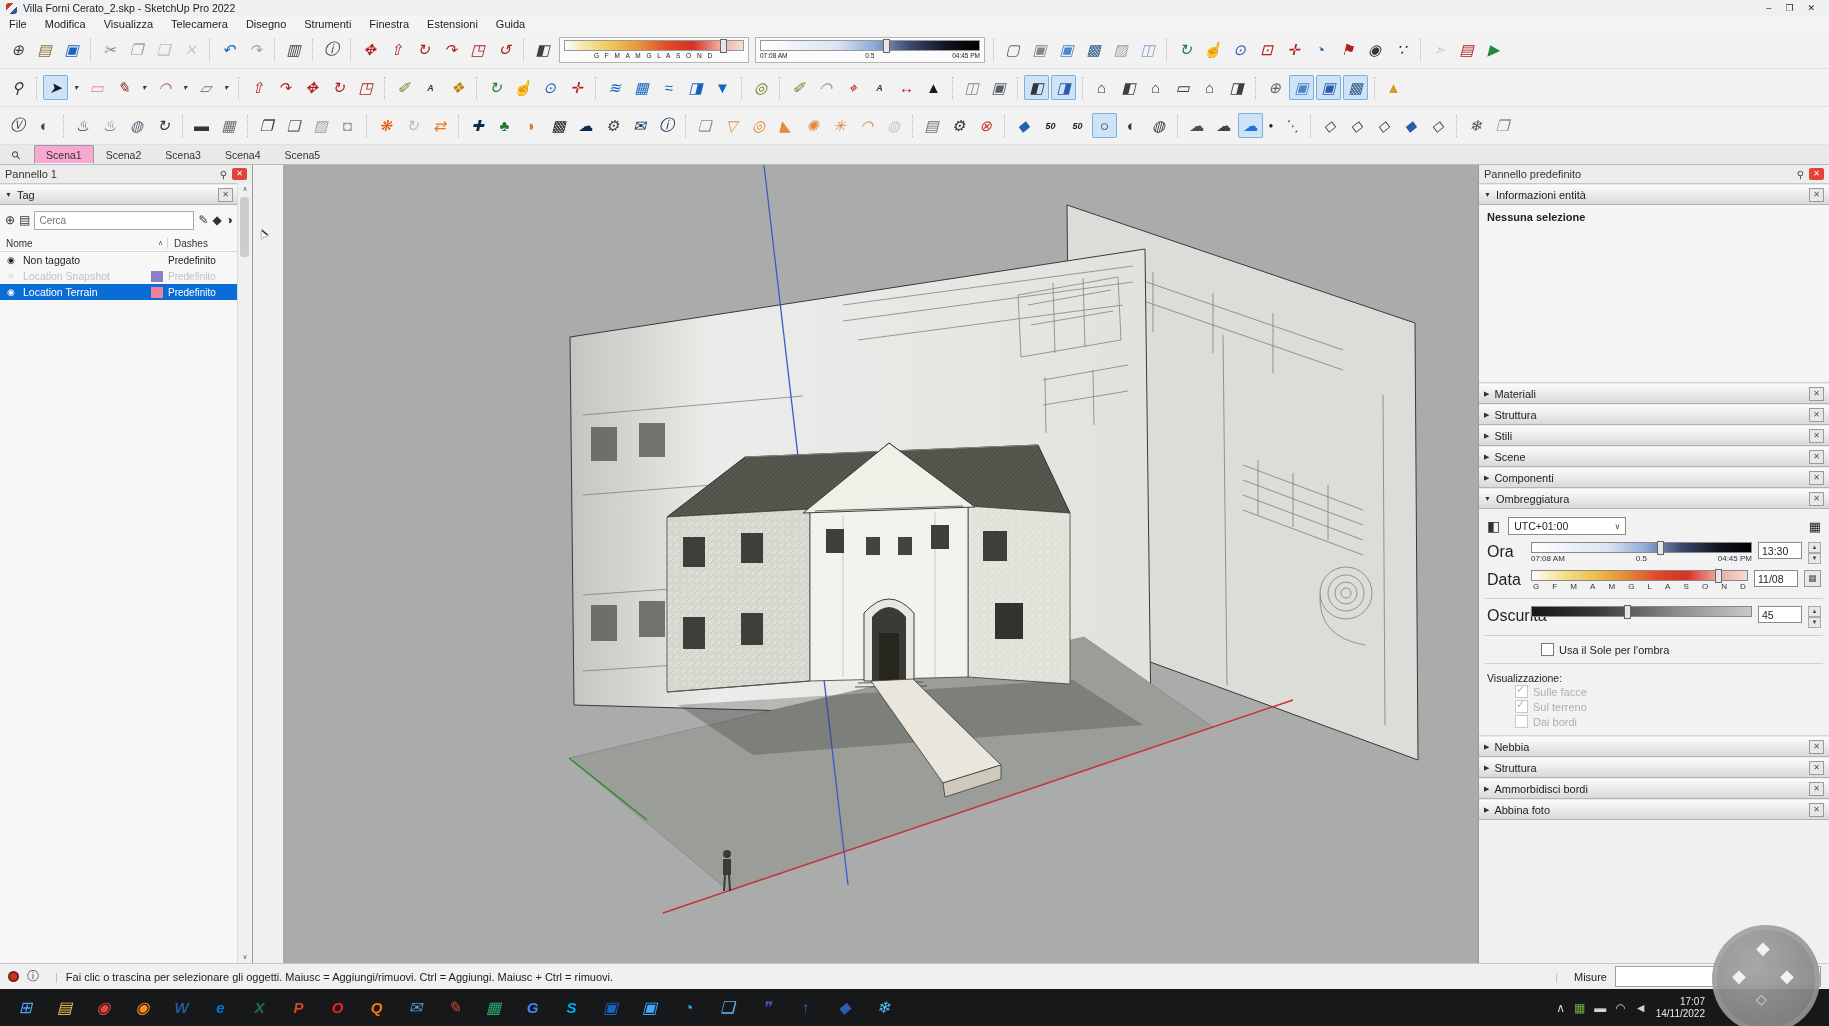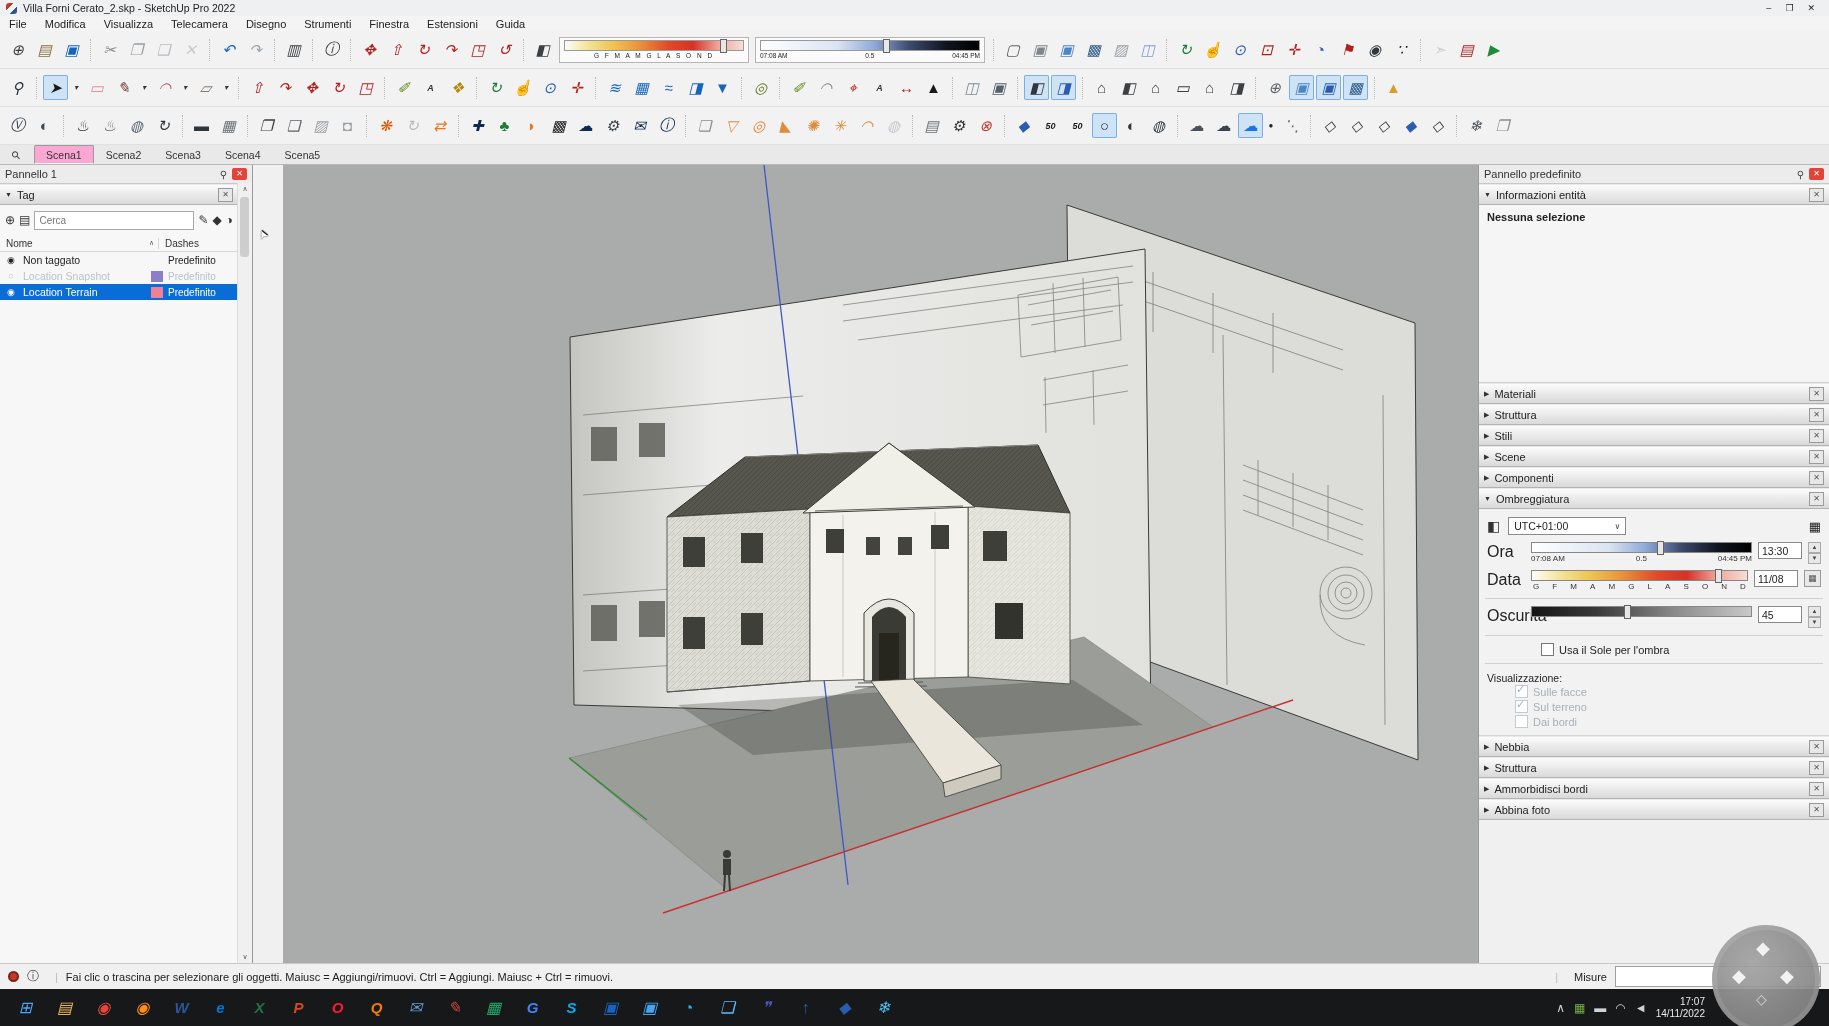--- a/index.html
+++ b/index.html
@@ -672,21 +672,21 @@
     <span class="detach">✕</span>
   </div>
   <div id="tagtools" style="margin-right:14px">
     <span class="tgi">⊕</span>
     <span class="tgi">▤</span>
     <input id="tagsearch" placeholder="Cerca" style="">
     <span class="tgi">✎</span>
     <span class="tgi">◆</span>
     <span class="tgi">◑</span>
   </div>
-  <div id="tagcols" style="margin-right:9px">
+  <div id="tagcols" style="margin-right:0">
     <span class="cname">Nome</span>
     <span class="sort">∧</span>
     <span class="cdash">Dashes</span>
   </div>
   <div style="margin-right:14px;position:relative">
 
   <div class="tagrow normal">
         <span class="eye">◉</span>
         <span class="tname">Non taggato</span>
         <span class="swatch"></span>

